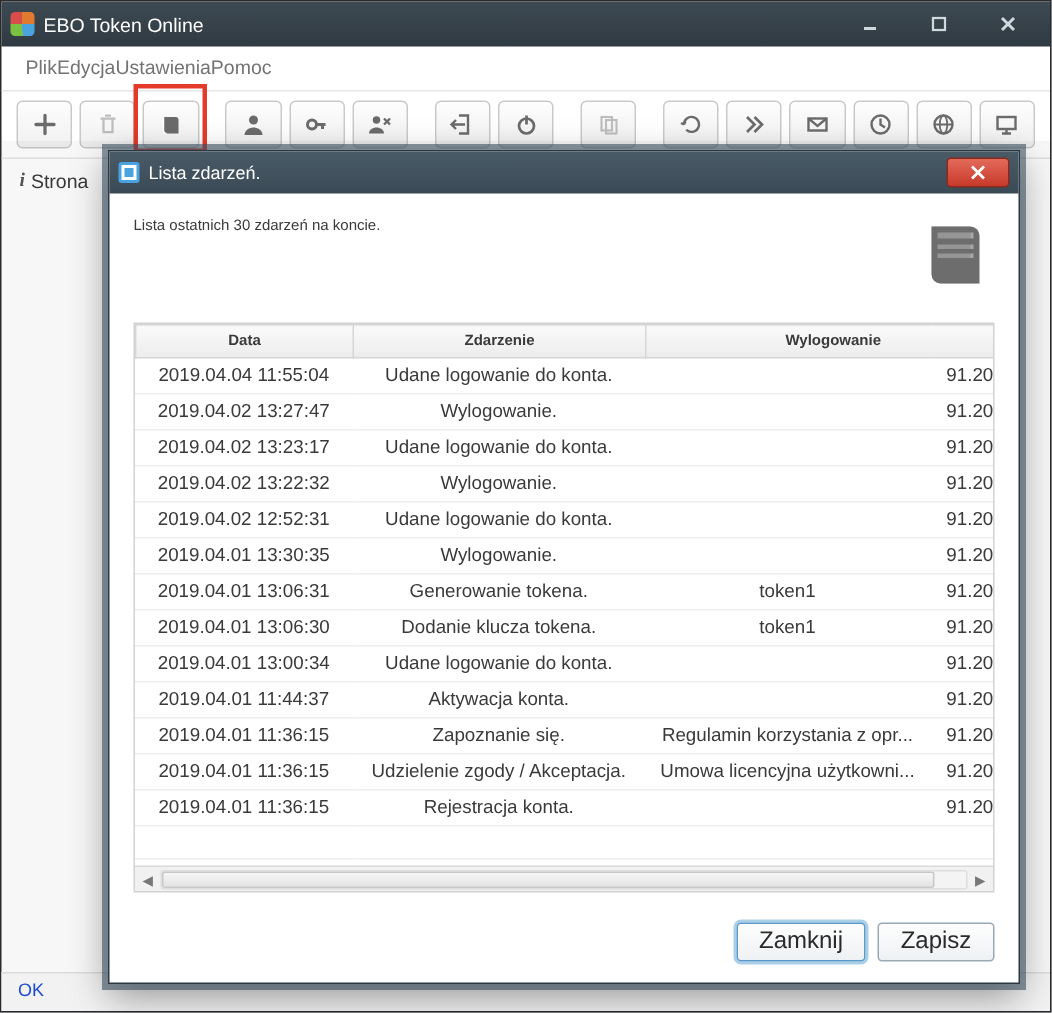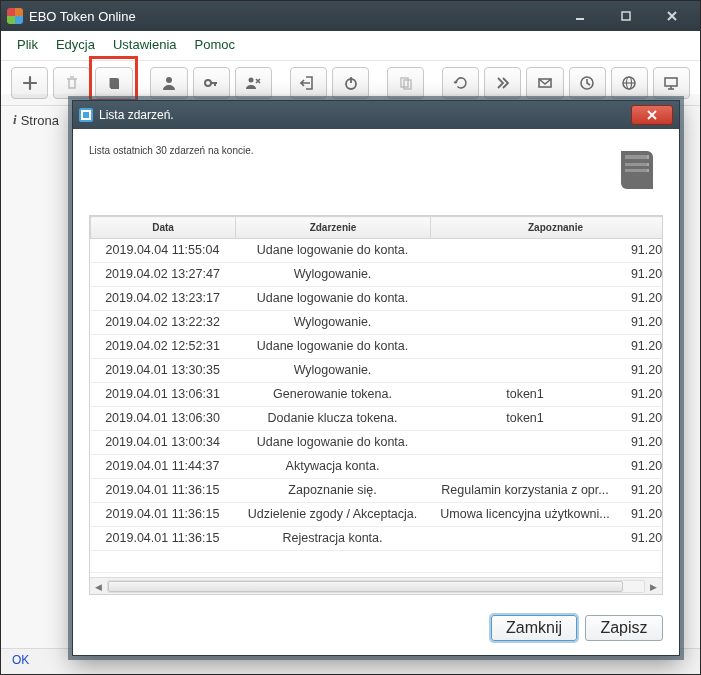--- a/index.html
+++ b/index.html
@@ -8,21 +8,21 @@
   
   .main-window { position:absolute; left:0; top:0; width:701px; height:675px; background:#fff; border:1px solid #2a2a2a; }
   .main-titlebar { height:30px; background:linear-gradient(#3e4a53,#2f3a42); color:#fff; display:flex; align-items:center; padding:1px 6px; font-size:13px; }
   .main-ico { width:16px; height:16px; margin-right:6px; background:conic-gradient(#e07a2e 0 90deg,#4aa3df 90deg 180deg,#7ac143 180deg 270deg,#d84c4c 270deg 360deg); border-radius:3px; }
   .main-title { flex:1; }
   .win-btns { display:flex; gap:2px; }
   .win-btn { width:44px; height:22px; display:flex; align-items:center; justify-content:center; color:#cfd8dc; font-size:14px; border-radius:2px; }
   .win-btn.close { background:transparent; }
   .win-btn svg { width:12px; height:12px; }
 
-  .menubar { display:flex; gap:18px; padding:6px 16px 8px; font-size:13px; color:#14532d; border-bottom:1px solid #e6e6e6; }
+  .menubar { display:flex; gap:0; padding:6px 16px 8px; font-size:13px; color:#737373; border-bottom:1px solid #e6e6e6; }
   .menubar span { cursor:default; }
 
   .toolbar { display:flex; gap:5px; padding:6px 10px; border-bottom:1px solid #e6e6e6; }
   .tool-btn { width:38px; height:32px; border:1px solid #c9c9c9; border-radius:4px; background:linear-gradient(#fdfdfd,#f0f0f0); display:flex; align-items:center; justify-content:center; color:#6b6b6b; position:relative; }
   .tool-btn.disabled { color:#bdbdbd; }
   .tool-btn svg { width:16px; height:16px; }
   .tool-sep { width:8px; }
 
   .highlight-box { position:absolute; left:88px; top:55px; width:49px; height:46px; border:3px solid #e23b2a; z-index:20; pointer-events:none; }
 
@@ -231,21 +231,21 @@
         <colgroup>
             <col class="c1">
             <col class="c2">
             <col class="c3">
             <col class="c4">
           </colgroup>
         <thead>
           <tr>
             <th>Data</th>
             <th>Zdarzenie</th>
-            <th colspan="2">Zapoznanie</th>
+            <th colspan="2">Wylogowanie</th>
           </tr>
         </thead>
       </table>
       <div class="tbody-scroll">
         <table>
           <colgroup>
               <col class="c1">
               <col class="c2">
               <col class="c3">
               <col class="c4">

